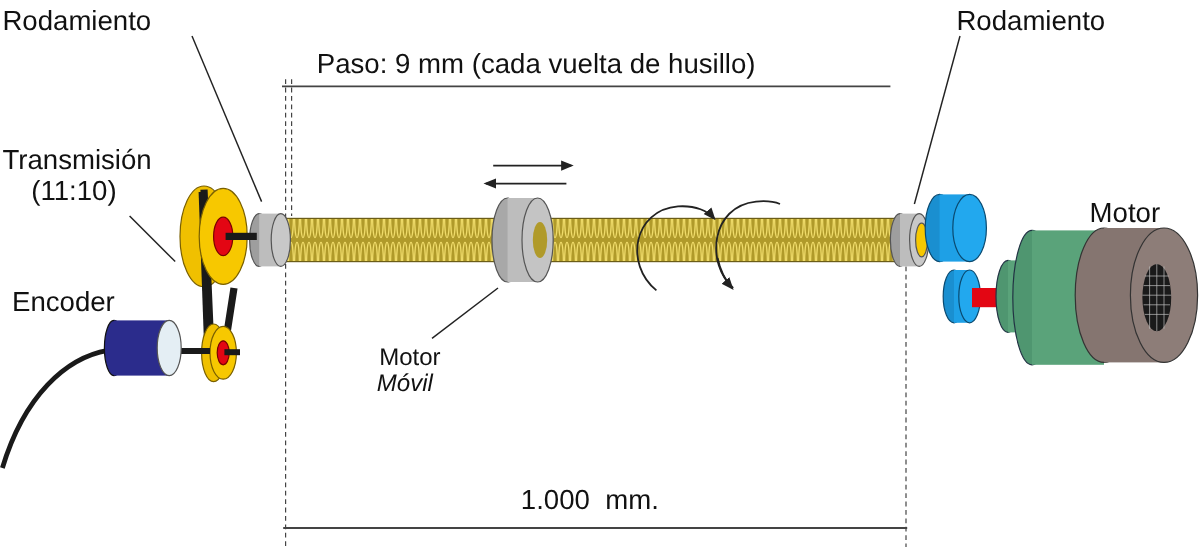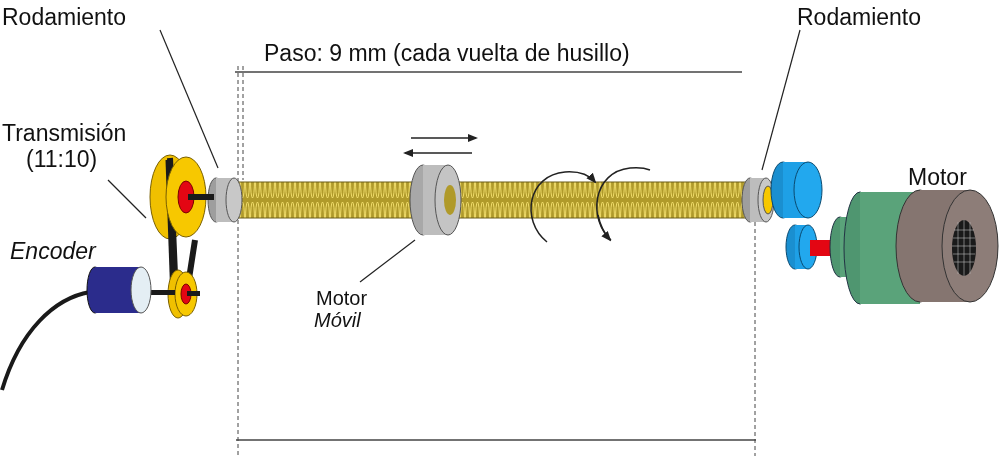--- a/index.html
+++ b/index.html
@@ -129,18 +129,19 @@
         <line x1="970" y1="222" x2="970" y2="274"></line>
       </g>
     </g>
   </svg>
 
   
   <div class="lbl" style="left:2px; top:6px; font-size:23px;">Rodamiento</div>
   <div class="lbl" style="left:797px; top:6px; font-size:23px;">Rodamiento</div>
   <div class="lbl" style="left:2px; top:122px; font-size:23px;">Transmisión</div>
   <div class="lbl" style="left:26px; top:148px; font-size:23px;">(11:10)</div>
-  <div class="lbl" style="left:10px; top:240px; font-size:23px;font-style:italic;">Encoder</div>
+  <div class="lbl" style="left:10px; top:240px; font-size:23px;">Encoder</div>
   <div class="lbl" style="left:908px; top:166px; font-size:23px;">Motor</div>
   <div class="lbl" style="left:316px; top:288px; font-size:20px;">Motor</div>
   <div class="lbl" style="left:314px; top:310px; font-size:20px;font-style:italic;">Móvil</div>
   <div class="lbl" style="left:264px; top:42px; font-size:23px;">Paso: 9 mm (cada vuelta de husillo)</div>
+  <div class="lbl" style="left:434px; top:405px; font-size:23px; white-space:pre;">1.000  mm.</div>
 </div>
 
 </body></html>

